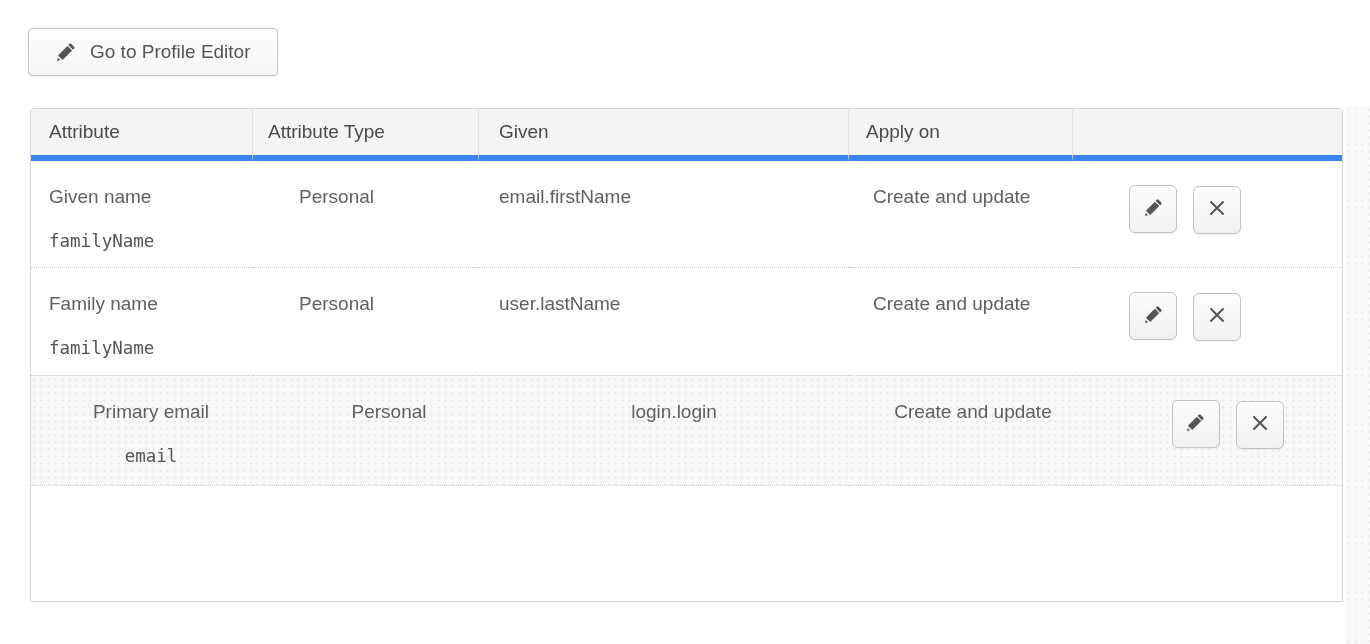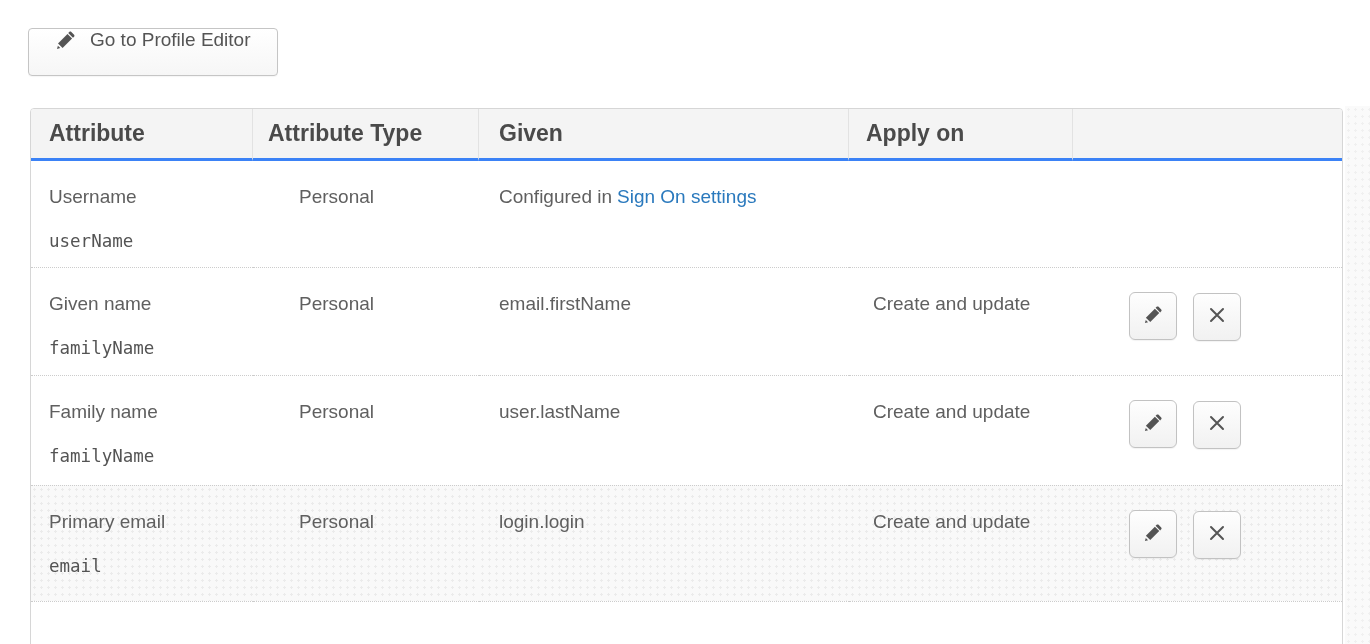--- a/index.html
+++ b/index.html
@@ -8,45 +8,45 @@
     width: 1370px; height: 644px;
     overflow: hidden; position: relative;
     background: #ffffff;
     font-family: "Liberation Sans", sans-serif;
     -webkit-font-smoothing: antialiased;
   }
 
   
   .toolbar { position: absolute; left: 28px; top: 28px; display: flex; gap: 20px; }
   .btn {
-    display: inline-flex; align-items: flex-start; gap: 13px;
+    display: inline-flex; align-items: center; gap: 13px;
     height: 48px; padding: 0 26px;
     background: linear-gradient(#ffffff, #f6f6f6);
     border: 1px solid #c5c5c5; border-radius: 4px;
     font-family: "Liberation Sans", sans-serif;
     font-size: 19px; color: #545454; cursor: pointer;
     box-shadow: 0 1px 1px rgba(0,0,0,0.04);
   }
   .btn .icn { display: inline-flex; align-items: center; }
 
   
   .grid-wrap {
     position: absolute; left: 30px; top: 108px; width: 1313px;
     border: 1px solid #d6d6d6;
     border-radius: 4px 4px 0 0;
     overflow: hidden; background: #fff;
   }
   table { width: 100%; border-collapse: separate; border-spacing: 0; table-layout: fixed; }
   thead tr { height: 52px; }
   th {
     background: #f4f4f4;
-    font-weight: 700; font-size: 23px; color: #4a4a4a;
+    font-weight: 400; font-size: 19px; color: #4a4a4a;
     text-align: left; vertical-align: middle;
     padding: 0 0 0 18px;
-    border-bottom: 3px solid #3b82f6;
+    border-bottom: 6px solid #3b82f6;
     border-right: 1px solid #e2e2e2;
   }
   th:last-child { border-right: none; }
   th.c-type  { padding-left: 15px; }
   th.c-value { padding-left: 20px; }
   th.c-apply { padding-left: 17px; }
 
   tbody tr:nth-child(1) { height: 106px; }
   tbody tr:nth-child(2) { height: 108px; }
   tbody tr:nth-child(3) { height: 110px; }
@@ -57,20 +57,21 @@
     vertical-align: top;
     padding: 24px 0 0 18px;
     font-size: 19px; color: #5f5f5f;
     background: #ffffff;
   }
   tbody tr + tr td { border-top: 1px dotted #cccccc; }
   tr.shaded td {
     background-color: #f9f9f9;
     background-image: radial-gradient(circle, #ebebeb 1px, rgba(0,0,0,0) 1.1px);
     background-size: 7px 7px;
+    text-align: center;
   }
   td.c-type    { padding-left: 46px; }
   td.c-value   { padding-left: 20px; }
   td.c-apply   { padding-left: 24px; }
   td.c-actions { padding: 24px 0 0 56px; }
 
   .attr-label { line-height: 24px; }
   .attr-var {
     margin-top: 20px;
     font-family: "DejaVu Sans Mono", monospace;
@@ -127,32 +128,20 @@
       <tr>
         <th class="c-attr">Attribute</th>
         <th class="c-type">Attribute Type</th>
         <th class="c-value">Given</th>
         <th class="c-apply">Apply on</th>
         <th class="c-actions"></th>
       </tr>
     </thead>
     <tbody>
 
-      <tr>
-        <td class="c-attr">
-          <div class="attr-label">Username</div>
-          <div class="attr-var">userName</div>
-        </td>
-        <td class="c-type"><span class="cell-text">Personal</span></td>
-        <td class="c-value">
-          <span class="cell-text value-prefix">Configured in</span><a class="sign-on-link cell-text">Sign On settings</a>
-        </td>
-        <td class="c-apply"><span class="cell-text"></span></td>
-        <td class="c-actions"></td>
-      </tr>
 
       <tr>
         <td class="c-attr">
           <div class="attr-label">Given name</div>
           <div class="attr-var">familyName</div>
         </td>
         <td class="c-type"><span class="cell-text">Personal</span></td>
         <td class="c-value"><span class="cell-text">email.firstName</span></td>
         <td class="c-apply"><span class="cell-text">Create and update</span></td>
         <td class="c-actions">

